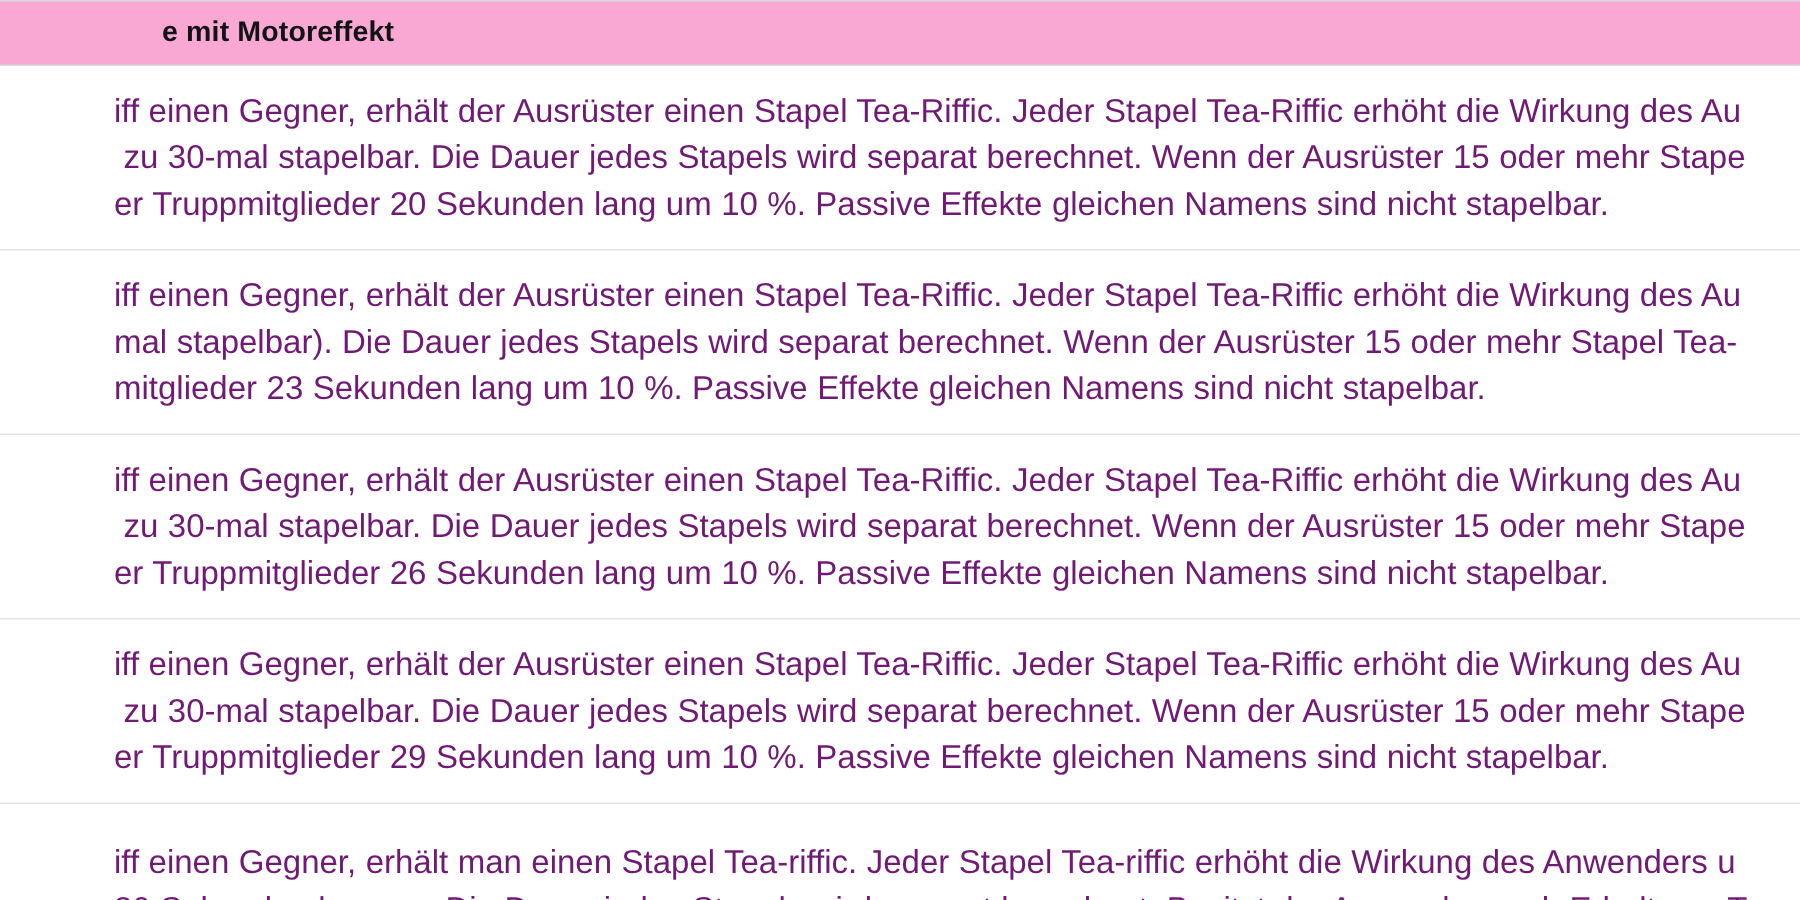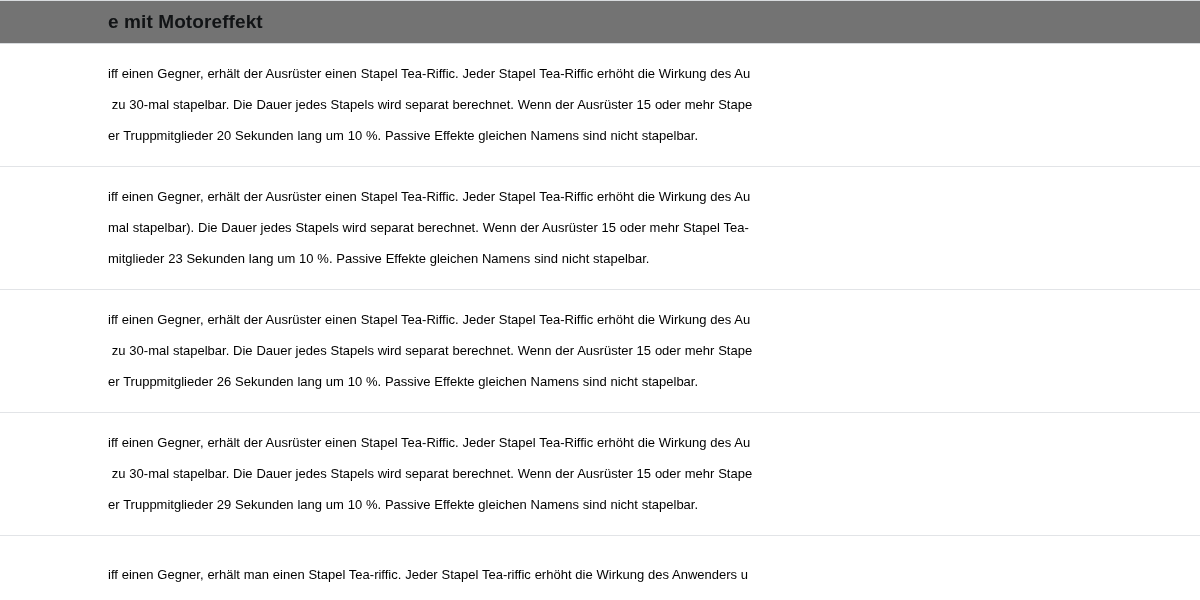--- a/index.html
+++ b/index.html
@@ -20,21 +20,21 @@
     position: relative;
     overflow: hidden;
   }
   
   .shifted {
     position: relative;
     margin-left: -108px;
     width: 1420px;
   }
   .header-row {
-    background: #737373;
+    background: #f9a8d4;
     border-top: 1px solid #d8dbde;
     border-bottom: 1px solid #d8dbde;
     height: 44px;
     display: flex;
     align-items: center;
     box-sizing: border-box;
   }
   .header-title {
     font-size: 19px;
     font-weight: bold;
@@ -44,24 +44,24 @@
   }
   .entry {
     border-bottom: 1px solid #e2e4e7;
     padding: 14px 0 15px 0;
     box-sizing: border-box;
   }
   .entry.no-border {
     border-bottom: none;
   }
   .entry-text {
-    font-size: 13px;
+    font-size: 22px;
     line-height: 31px;
-    color: #000000;
-    padding-left: 108px;
+    color: #701a75;
+    padding-left: 76px;
     white-space: pre-wrap;
     word-spacing: 0.2px;
   }
   .spacer-sm {
     height: 9px;
   }
 </style>
 </head>
 <body>
 

